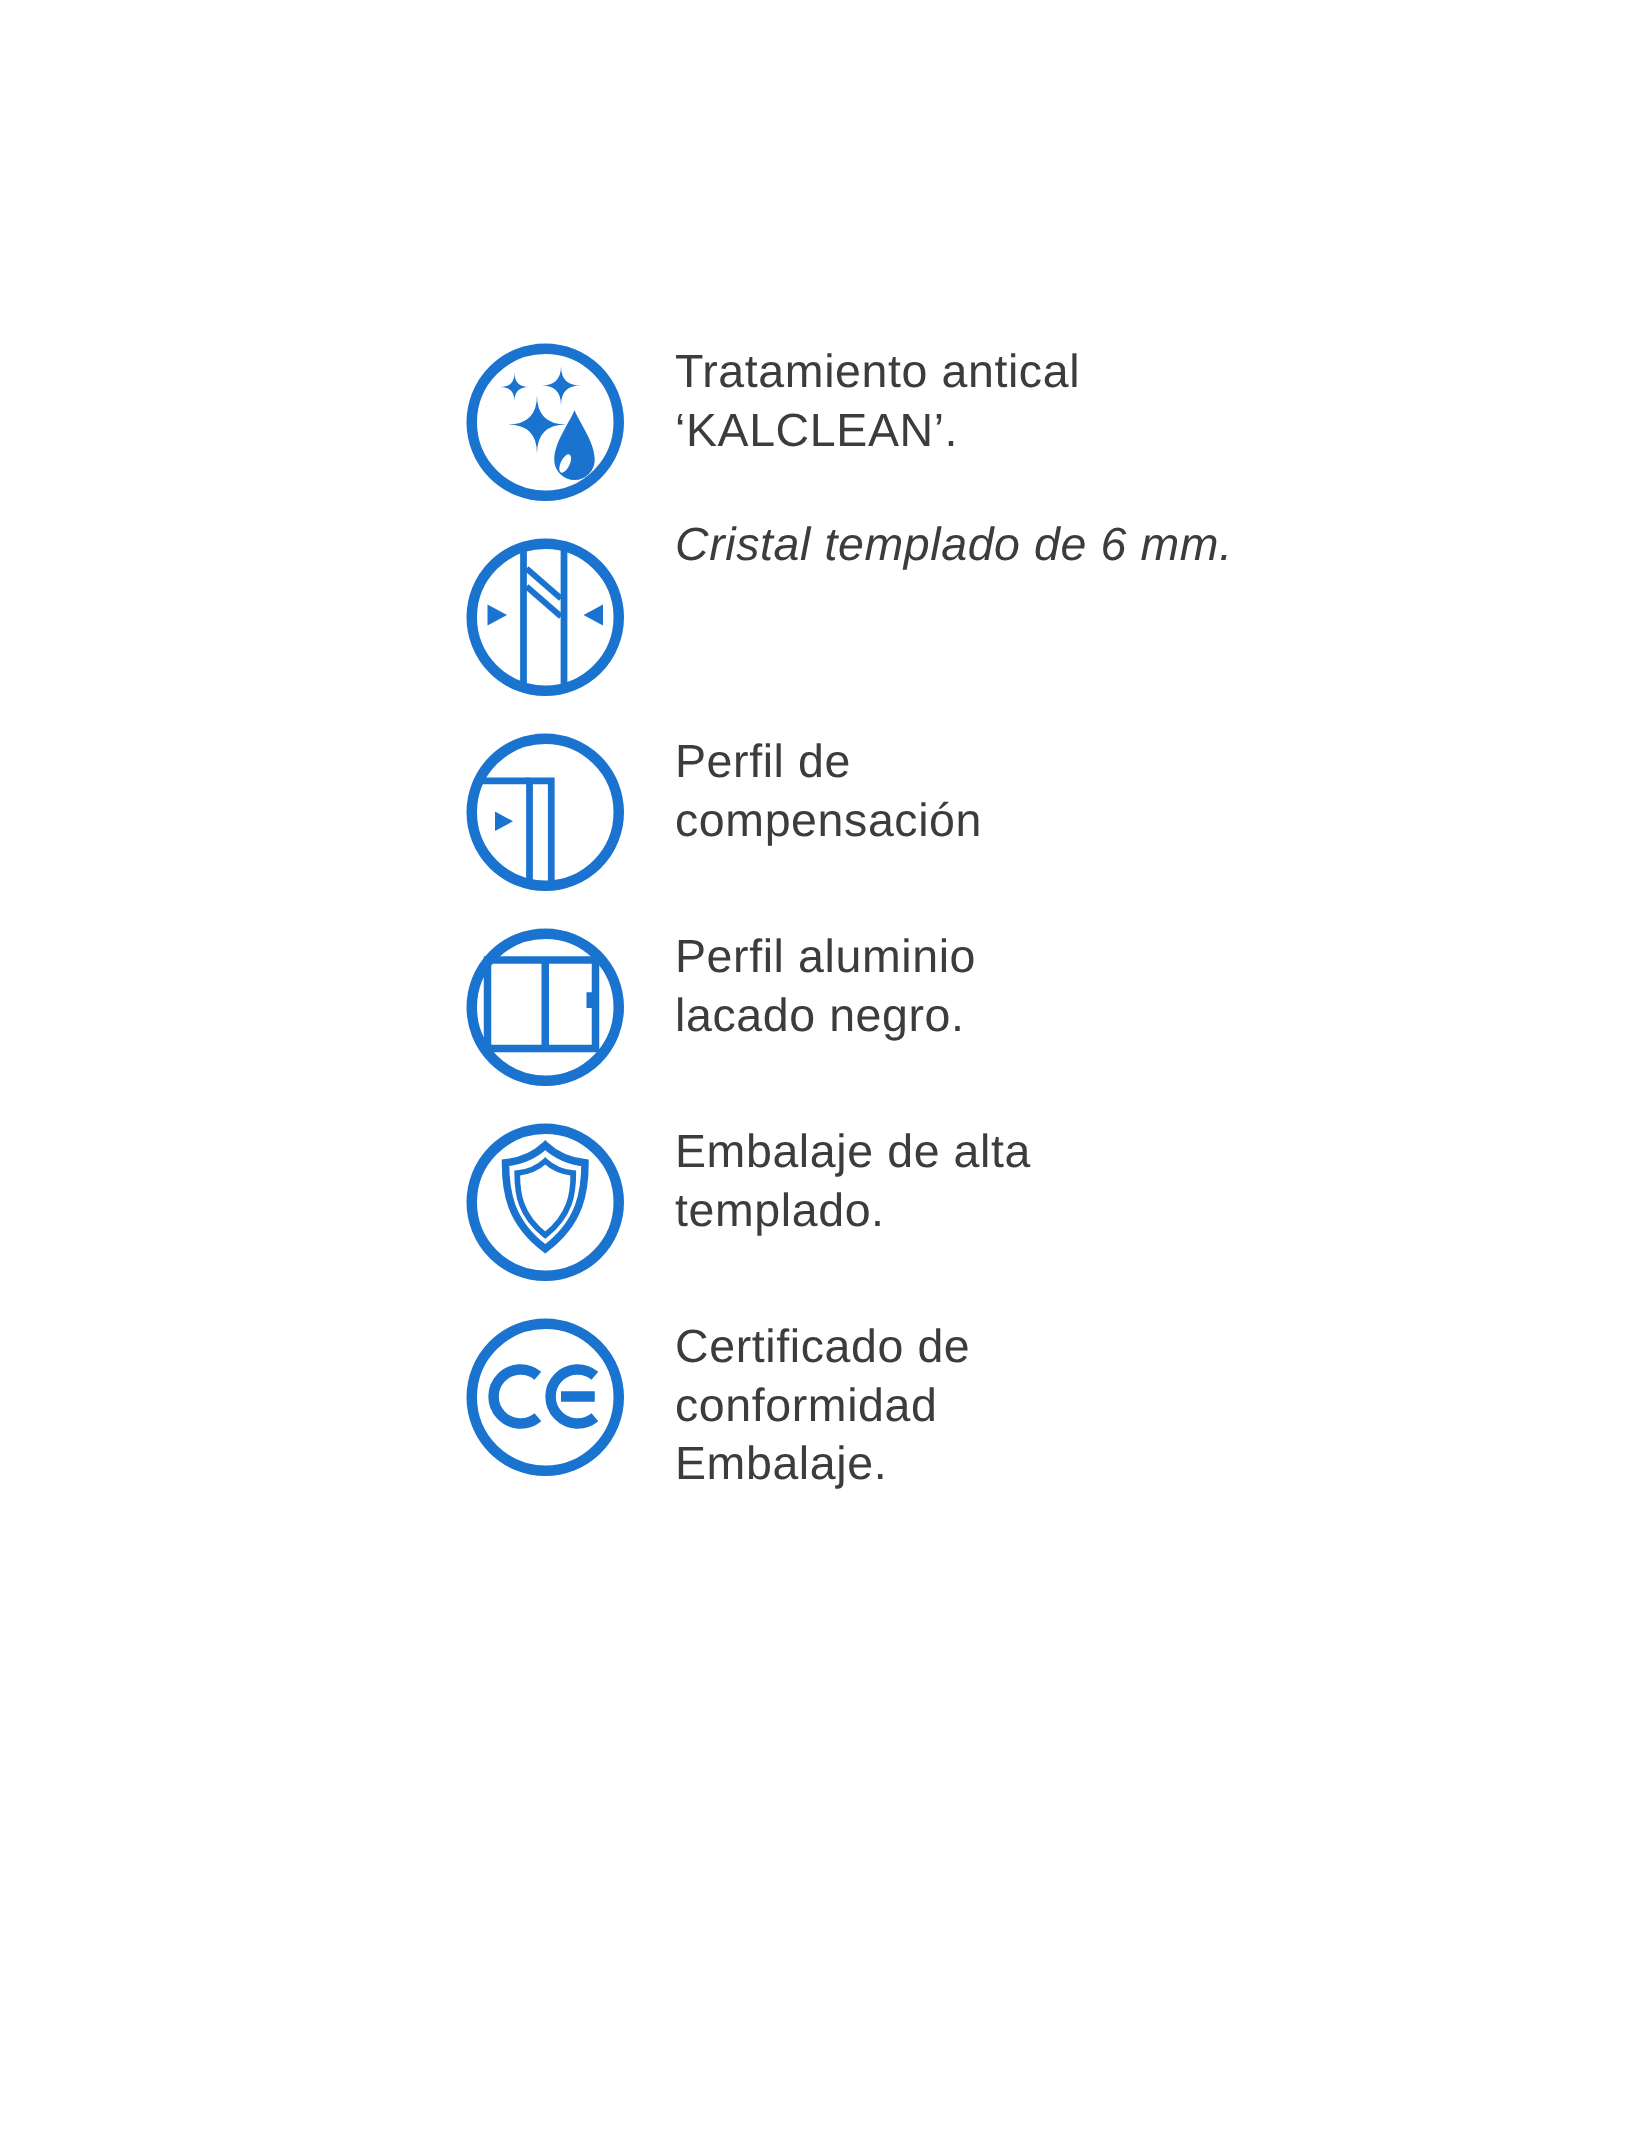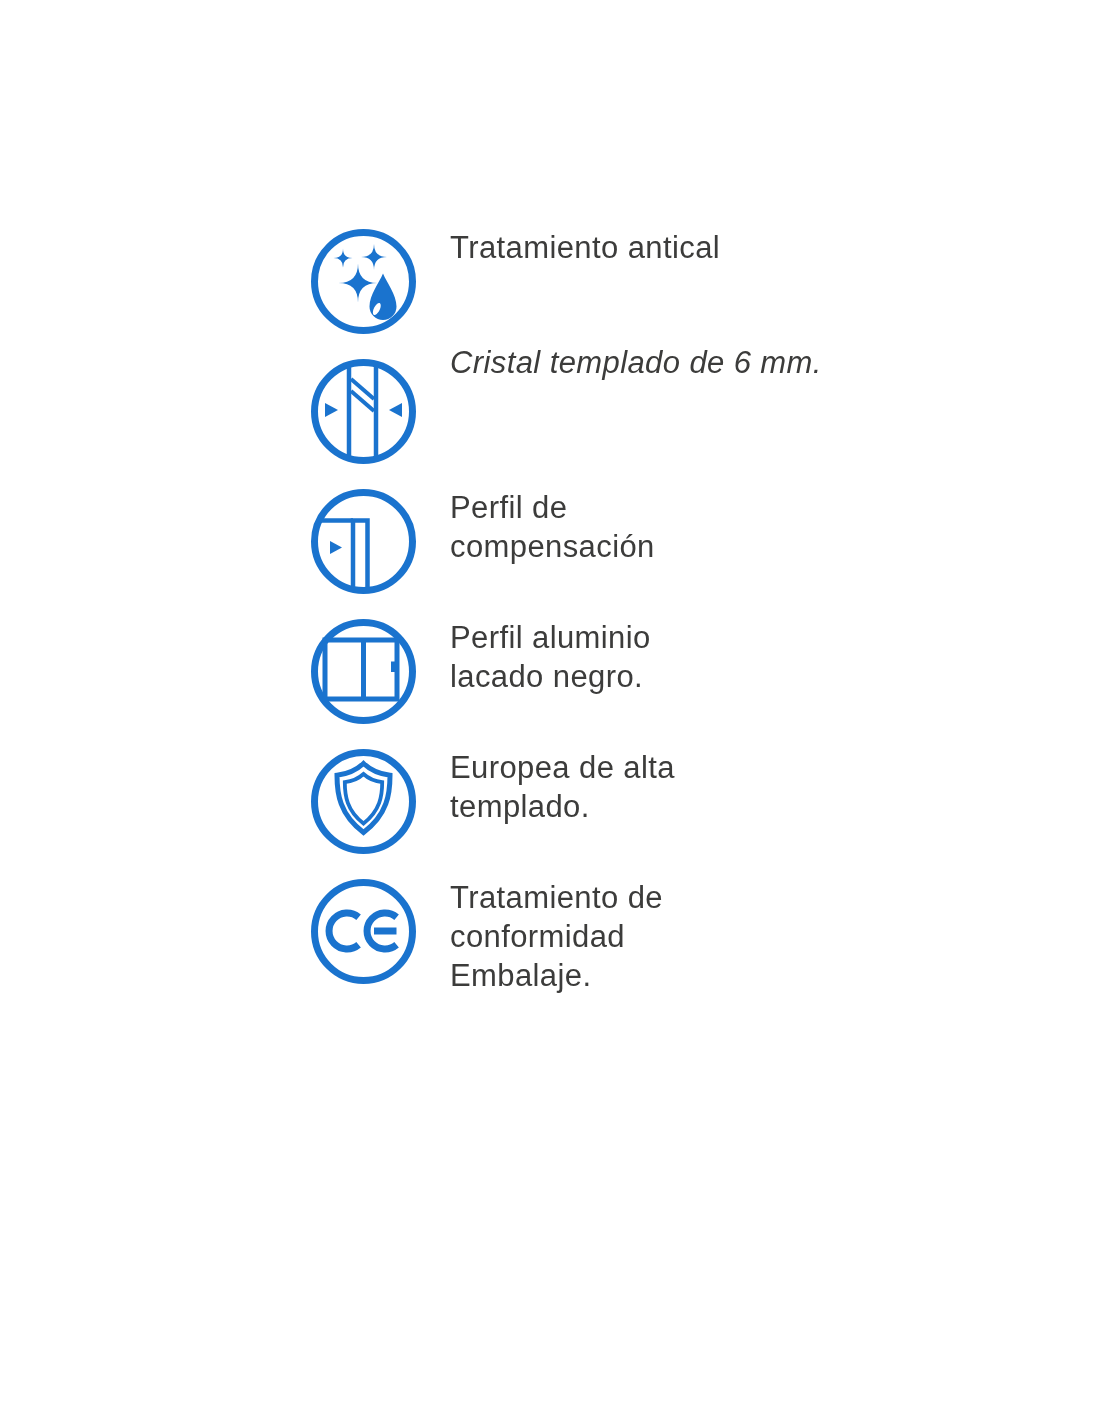--- a/index.html
+++ b/index.html
@@ -61,20 +61,21 @@
         <circle cx="53.5" cy="53.5" r="49" fill="none" stroke="var(--accent)" stroke-width="7"></circle>
         <path fill="var(--accent)" d="M33,20.5 Q33,30 42.5,30 Q33,30 33,39.5 Q33,30 23.5,30 Q33,30 33,20.5 Z"></path>
         <path fill="var(--accent)" d="M64,16 Q64,29 77,29 Q64,29 64,42 Q64,29 51,29 Q64,29 64,16 Z"></path>
         <path fill="var(--accent)" d="M48,35.5 Q48,55 67.5,55 Q48,55 48,74.5 Q48,55 28.5,55 Q48,55 48,35.5 Z"></path>
         <path fill="var(--accent)" d="M73,45.5 C69,55 59.5,67 59.5,78.5 A13.5 13.5 0 0 0 86.5,78.5 C86.5,67 77,55 73,45.5 Z"></path>
         <ellipse cx="66.8" cy="81" rx="3" ry="6.6" fill="#ffffff" transform="rotate(26 66.8 81)"></ellipse>
       </svg>
     </span>
     <div class="feature-text">
       <div>Tratamiento antical</div>
+      <div>‘KALCLEAN’.</div>
     </div>
   </div>
 
   <div class="feature-row">
     <span class="icon-wrap">
       <svg viewBox="0 0 107 107">
         <circle cx="53.5" cy="53.5" r="49" fill="none" stroke="var(--accent)" stroke-width="7"></circle>
         <path d="M39,7 V100" stroke="var(--accent)" stroke-width="4.5" fill="none"></path>
         <path d="M66,6.5 V100.5" stroke="var(--accent)" stroke-width="4.5" fill="none"></path>
         <path d="M41,21 L64,41" stroke="var(--accent)" stroke-width="4" fill="none"></path>
@@ -121,34 +122,34 @@
 
   <div class="feature-row">
     <span class="icon-wrap">
       <svg viewBox="0 0 107 107">
         <circle cx="53.5" cy="53.5" r="49" fill="none" stroke="var(--accent)" stroke-width="7"></circle>
         <path d="M53.5,15.5 C46,22.5 37,26.2 27,27.2 C27,45.5 29.5,66.5 53.5,84.5 C77.5,66.5 80,45.5 80,27.2 C70,26.2 61,22.5 53.5,15.5 Z" fill="none" stroke="var(--accent)" stroke-width="5"></path>
         <path d="M53.5,26 C48.3,30.8 41.9,33.4 34.8,34.1 C34.8,47.5 36.6,62.3 53.5,75.5 C70.4,62.3 72.2,47.5 72.2,34.1 C65.1,33.4 58.7,30.8 53.5,26 Z" fill="none" stroke="var(--accent)" stroke-width="3.8"></path>
       </svg>
     </span>
     <div class="feature-text">
-      <div>Europea de alta</div>
+      <div>Embalaje de alta</div>
       <div>templado.</div>
     </div>
   </div>
 
   <div class="feature-row">
     <span class="icon-wrap">
       <svg viewBox="0 0 107 107">
         <circle cx="53.5" cy="53.5" r="49" fill="none" stroke="var(--accent)" stroke-width="7"></circle>
         <path d="M48.6,39.2 A18 18 0 1 0 48.6,66.8" fill="none" stroke="var(--accent)" stroke-width="7"></path>
         <path d="M86.6,39.2 A18 18 0 1 0 86.6,66.8" fill="none" stroke="var(--accent)" stroke-width="7"></path>
         <path d="M64,53 H86.5" stroke="var(--accent)" stroke-width="7" fill="none"></path>
       </svg>
     </span>
     <div class="feature-text">
-      <div>Tratamiento de</div>
+      <div>Certificado de</div>
       <div>conformidad</div>
       <div>Embalaje.</div>
     </div>
   </div>
 
 </div>
 
 </body></html>

